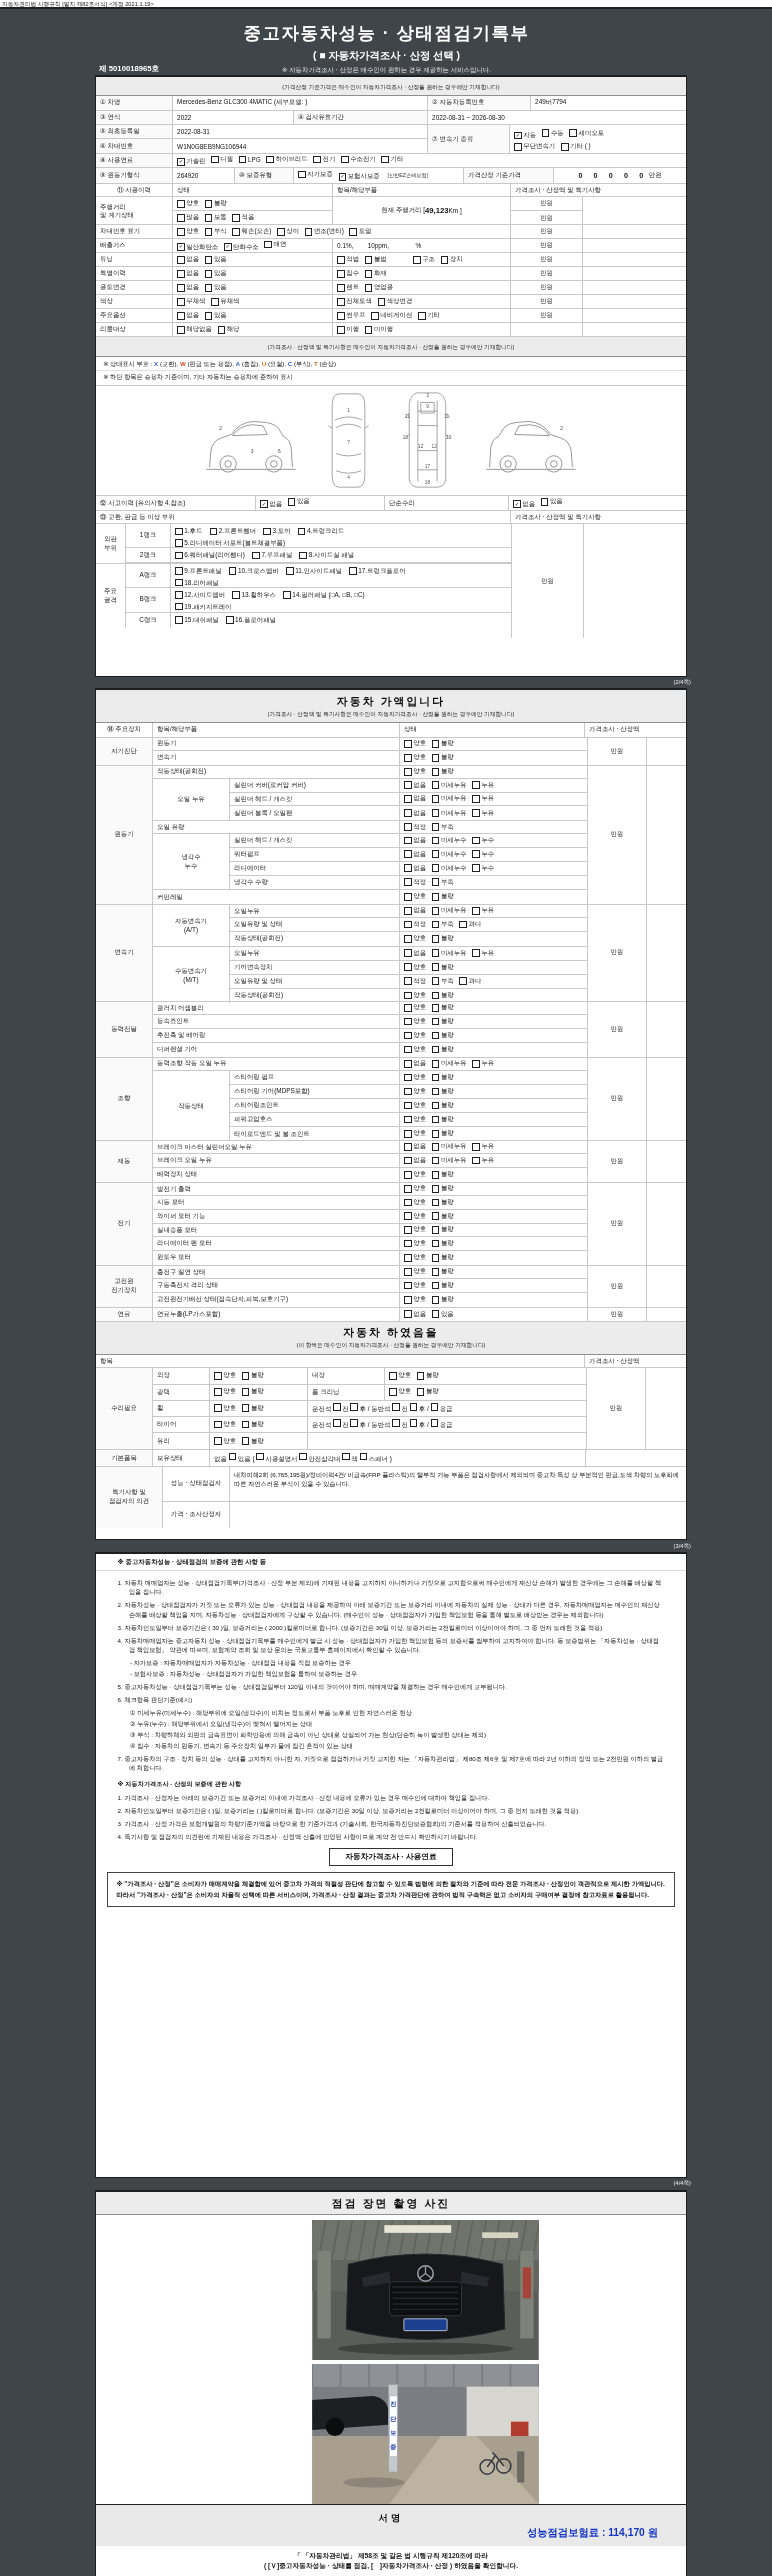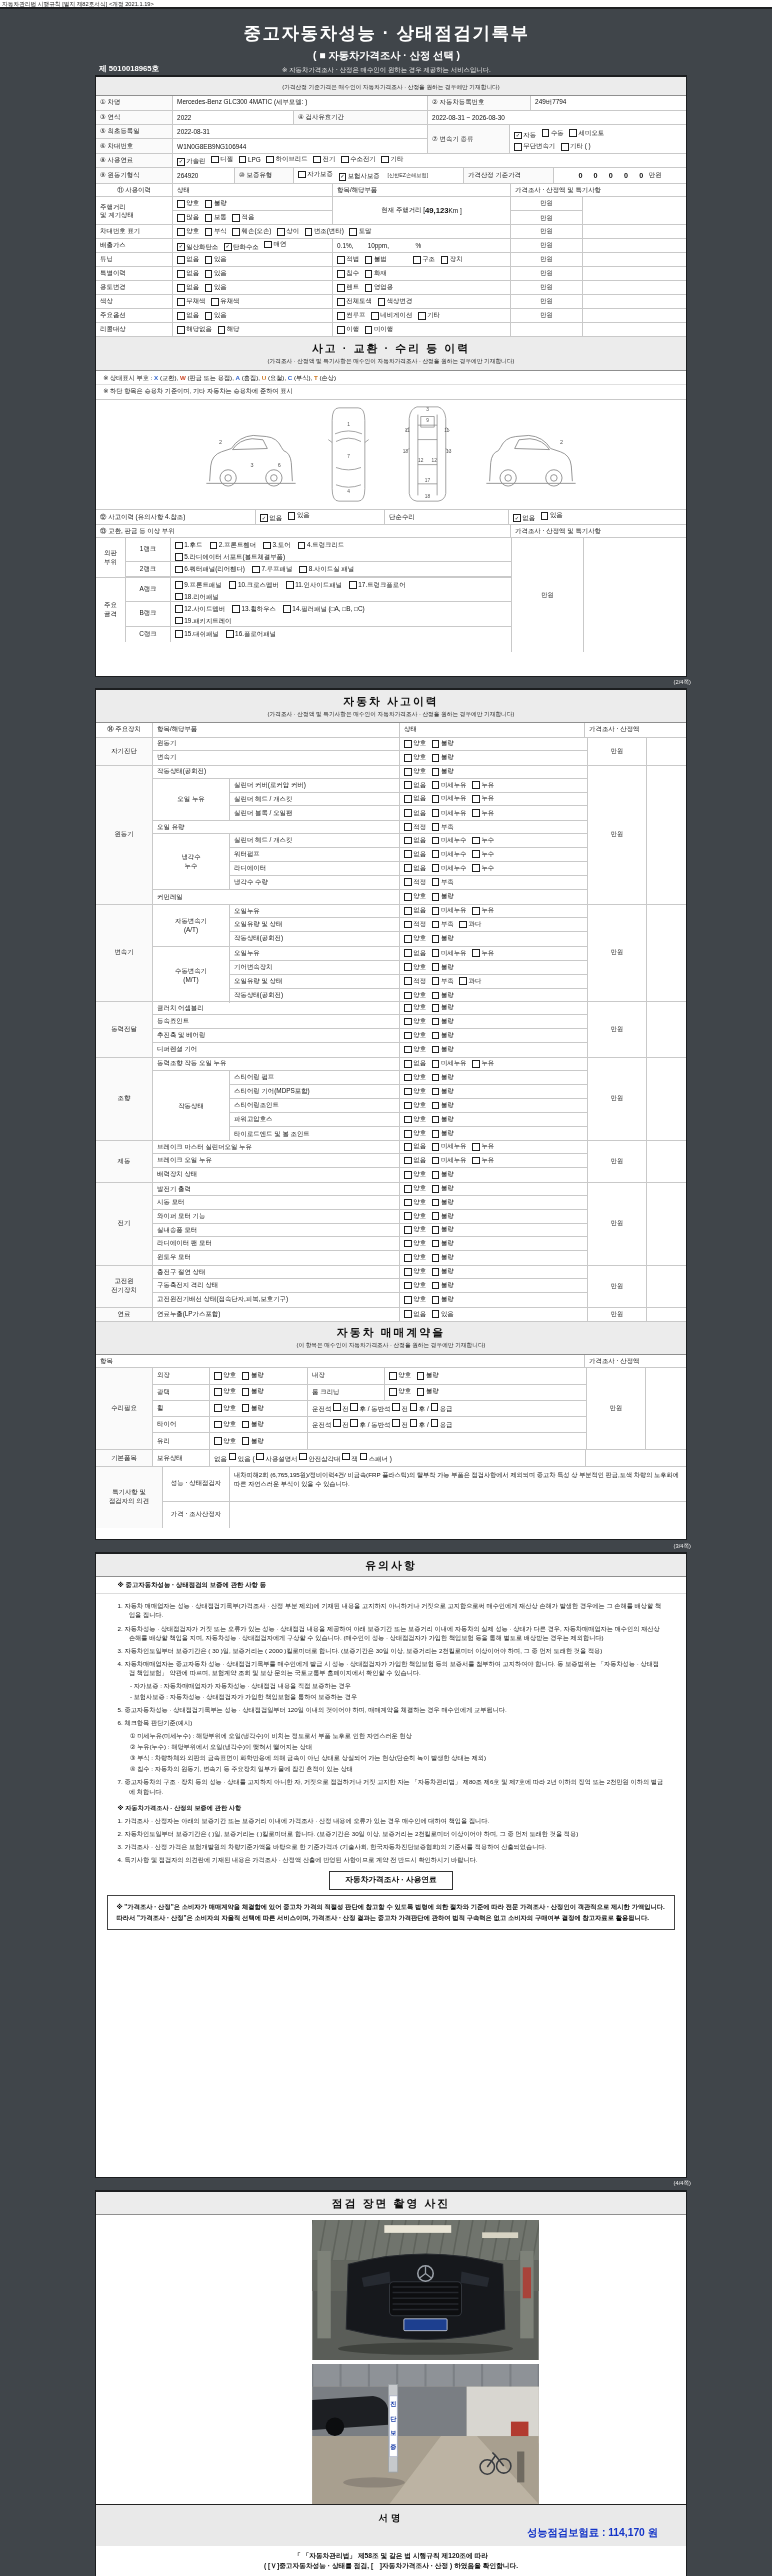--- a/index.html
+++ b/index.html
@@ -378,21 +378,20 @@
             <span>이행</span>
           </span><span class="ci">
             <span class="bx"></span>
             <span>미이행</span>
           </span></span>
       </div>
       <div class="td cen won" style="width:72px;flex:none;"></div>
       <div class="td" style="flex:1;"></div>
     </div>
     <div class="band">
-      <div class="bt">사고 · 교환 · 수리 등 이력</div>
       <div class="bn">(가격조사 · 산정액 및 특기사항은 매수인이 자동차가격조사 · 산정을 원하는 경우에만 기재합니다)</div>
     </div>
     <div style="padding:3.6px 7.2px 1px;font-size:6.2px;border-bottom:0.5px solid #e0e0e0;">※ 상태표시 부호 : <span class="codeX" style="color: rgb(51, 102, 204);">X</span> (교환), <span class="codeX" style="color: rgb(204, 68, 34);">W</span> (판금 또는 용접), <span class="codeX" style="color: rgb(51, 102, 204);">A</span> (흠집), <span class="codeX" style="color: rgb(204, 119, 34);">U</span> (요철), <span class="codeX" style="color: rgb(51, 102, 204);">C</span> (부식), <span class="codeX" style="color: rgb(204, 119, 34);">T</span> (손상)</div>
     <div style="padding:1.5px 7.2px 3.1px;font-size:6.2px;border-bottom:0.5px solid #c9c9c9;">※ 하단 항목은 승용차 기준이며, 기타 자동차는 승용차에 준하여 표시</div>
     <div style="height:109px;display:flex;justify-content:center;align-items:center;gap:24px;border-bottom:0.5px solid #c9c9c9;">
       <svg width="98" height="101" viewBox="0 0 180 150">
         <path d="M8,128 H172" fill="none" stroke="#8a8a8a" stroke-width="1.6"></path>
         <path d="M14,124 L16,96 Q18,76 36,70 L54,64 Q68,42 94,40 L118,42 Q138,44 146,62 L150,68 Q162,72 164,90 L166,124" fill="none" stroke="#8a8a8a" stroke-width="1.6"></path>
         <path d="M56,66 Q68,48 92,46 L112,48 L120,64 Z" fill="none" stroke="#8a8a8a" stroke-width="1.6"></path>
         <circle cx="48" cy="118" r="15" fill="none" stroke="#8a8a8a" stroke-width="1.6"></circle>
@@ -570,21 +569,21 @@
           </div>
         </div>
       </div>
       <div class="td cen won" style="width:72px;flex:none;">만원</div>
       <div class="td" style="flex:1;"></div>
     </div>
   </div>
 <div class="marker" style="top:679px;">(2/4쪽)</div>
 <div id="page2" class="page" style="top:688px;height:852px;">
     <div class="band">
-      <div class="bt">자동차 사고이력</div>
+      <div class="bt">자동차 가액입니다</div>
       <div class="bn">(가격조사 · 산정액 및 특기사항은 매수인이 자동차가격조사 · 산정을 원하는 경우에만 기재합니다)</div>
     </div>
     <div class="tr" style="height:14.4px;">
       <div class="td cen" style="width:57px;flex:none;">⑭ 주요장치</div>
       <div class="td" style="width:247px;flex:none;">항목/해당부품</div>
       <div class="td" style="width:185px;flex:none;">상태</div>
       <div class="td" style="flex:1;">가격조사 · 산정액</div>
     </div>
     <div class="tr" style="height:28px;">
       <div class="td cen lblc" style="width:57px;flex:none;">
@@ -1239,21 +1238,21 @@
                 <span class="bx"></span>
                 <span>있음</span>
               </span></span>
           </div>
         </div>
       </div>
       <div class="td cen won" style="width:59px;flex:none;">만원</div>
       <div class="td" style="flex:1;"></div>
     </div>
     <div class="band">
-      <div class="bt">자동차 매매계약을</div>
+      <div class="bt">자동차 하였음을</div>
       <div class="bn">(이 항목은 매수인이 자동차가격조사 · 산정을 원하는 경우에만 기재합니다)</div>
     </div>
     <div class="tr" style="height:13.4px;">
       <div class="td" style="width:489px;flex:none;">항목</div>
       <div class="td" style="flex:1;">가격조사 · 산정액</div>
     </div>
     <div class="tr" style="height:82px;">
       <div class="td cen lblc" style="width:57px;flex:none;">수리필요</div>
       <div style="width:433px;flex:none;display:flex;flex-direction:column;border-right:0.5px solid #c9c9c9;">
         <div class="tr" style="height:16.5px;">
@@ -1370,23 +1369,20 @@
           <div class="td cen" style="width:67px;flex:none;">
             <span>가격 · 조사산정자</span>
           </div>
           <div class="td" style="flex:1;font-size:6.2px;line-height:1.5;align-items:flex-start;padding-top:3.1px;"></div>
         </div>
       </div>
     </div>
   </div>
 <div class="marker" style="top:1543px;">(3/4쪽)</div>
 <div id="page3" class="page" style="top:1552px;height:626px;">
-    <div class="band">
-      <div class="bt">유의사항</div>
-    </div>
     <div style="padding:4.1px 21.6px 3.1px;font-size:6.4px;font-weight:600;border-bottom:0.5px solid #ddd;">※ 중고자동차성능 · 상태점검의 보증에 관한 사항 등</div>
     <div class="notice-body">
       <p>1. 자동차 매매업자는 성능 · 상태점검기록부(가격조사 · 산정 부분 제외)에 기재된 내용을 고지하지 아니하거나 거짓으로 고지함으로써 매수인에게 재산상 손해가 발생한 경우에는 그 손해를 배상할 책임을 집니다.</p>
       <p>2. 자동차성능 · 상태점검자가 거짓 또는 오류가 있는 성능 · 상태점검 내용을 제공하여 아래 보증기간 또는 보증거리 이내에 자동차의 실제 성능 · 상태가 다른 경우, 자동차매매업자는 매수인의 재산상 손해를 배상할 책임을 지며, 자동차성능 · 상태점검자에게 구상할 수 있습니다. (매수인이 성능 · 상태점검자가 가입한 책임보험 등을 통해 별도로 배상받는 경우는 제외합니다)</p>
       <p>3. 자동차인도일부터 보증기간은 ( 30 )일, 보증거리는 ( 2000 )킬로미터로 합니다. (보증기간은 30일 이상, 보증거리는 2천킬로미터 이상이어야 하며, 그 중 먼저 도래한 것을 적용)</p>
       <p>4. 자동차매매업자는 중고자동차 성능 · 상태점검기록부를 매수인에게 발급 시 성능 · 상태점검자가 가입한 책임보험 등의 보증서를 첨부하여 고지하여야 합니다. 동 보증범위는 「자동차성능 · 상태점검 책임보험」 약관에 따르며, 보험계약 조회 및 보상 문의는 국토교통부 홈페이지에서 확인할 수 있습니다.</p>
       <p class="sub">- 자가보증 : 자동차매매업자가 자동차성능 · 상태점검 내용을 직접 보증하는 경우</p>
       <p class="sub">- 보험사보증 : 자동차성능 · 상태점검자가 가입한 책임보험을 통하여 보증하는 경우</p>
       <p>5. 중고자동차성능 · 상태점검기록부는 성능 · 상태점검일부터 120일 이내의 것이어야 하며, 매매계약을 체결하는 경우 매수인에게 교부됩니다.</p>
       <p>6. 체크항목 판단기준(예시)</p>

